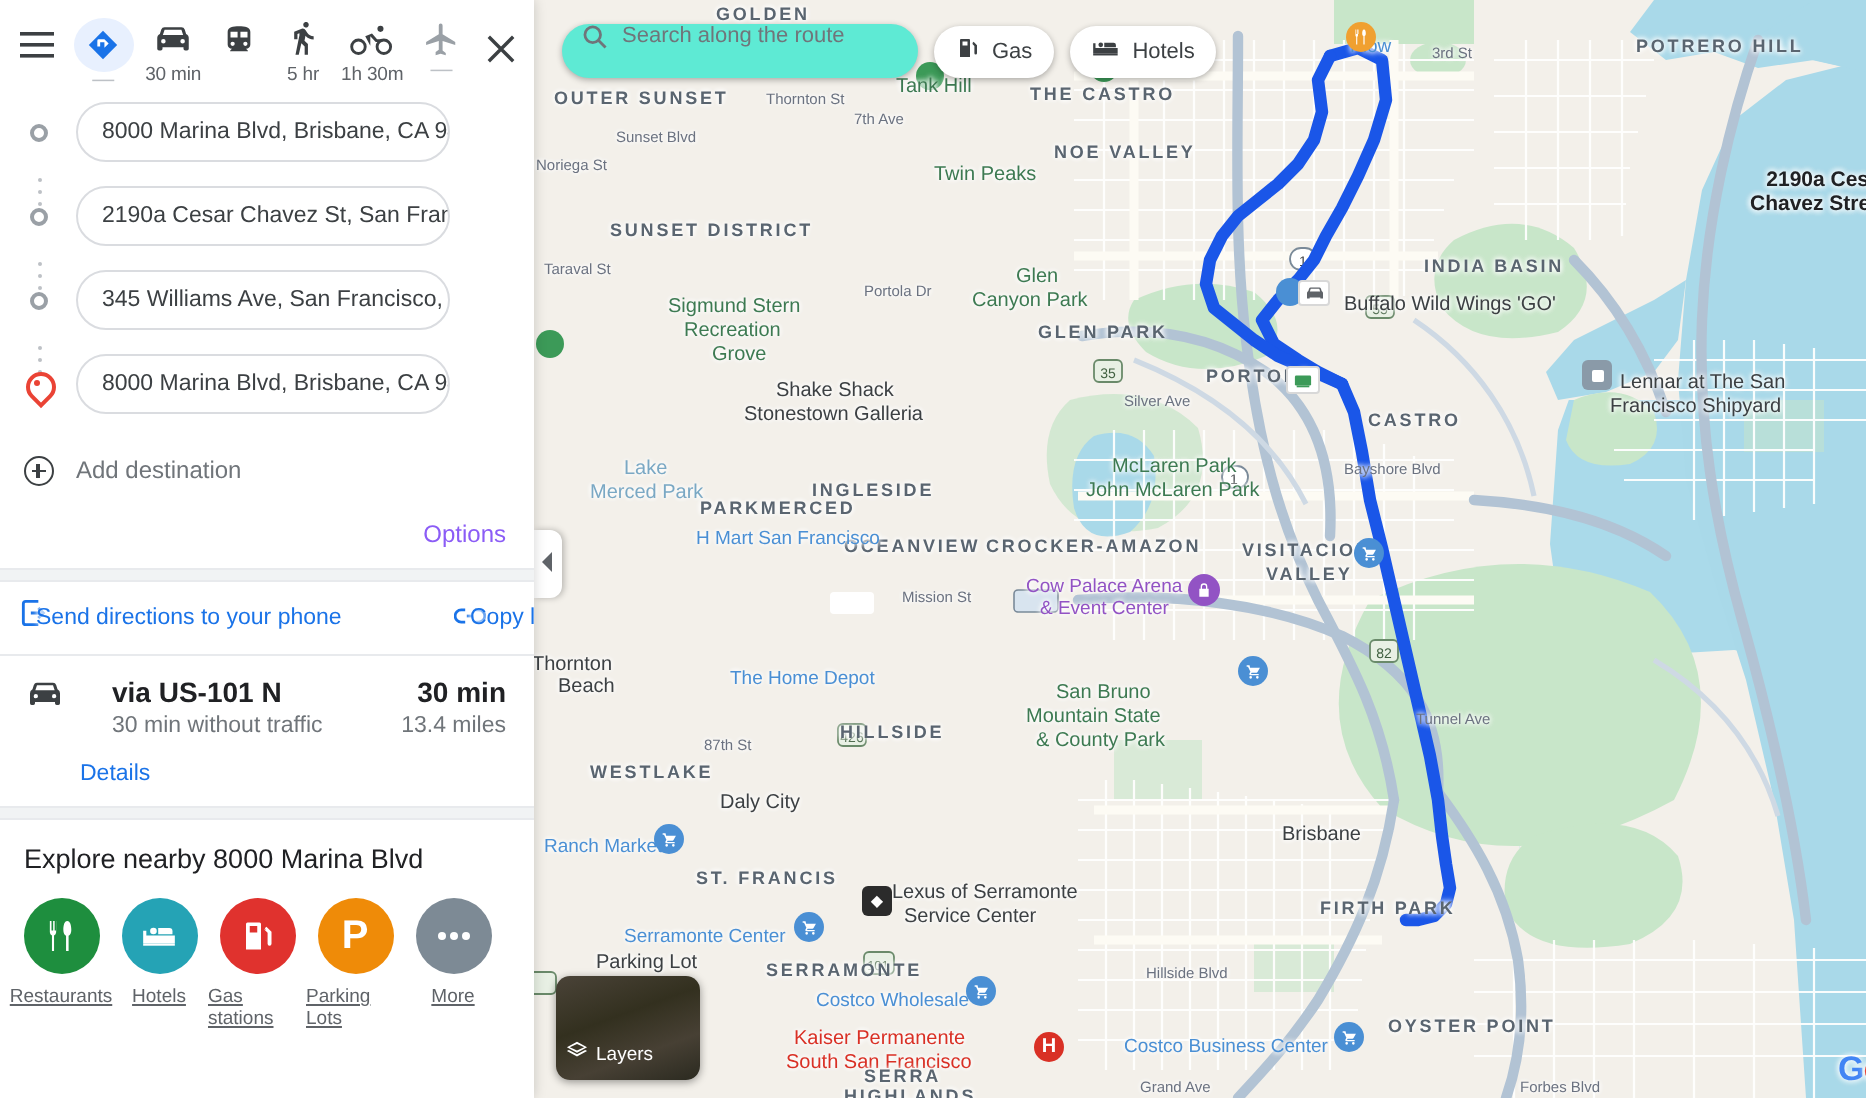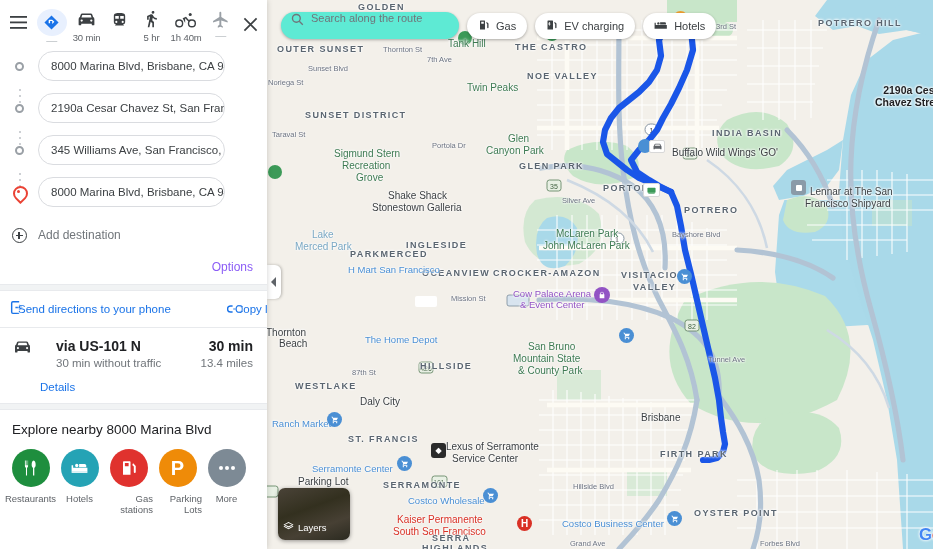--- a/index.html
+++ b/index.html
@@ -82,21 +82,21 @@
   .route-right { text-align: right; }
   .r-time { font-size: 14px; color: #202124; font-weight: bold; }
   .r-dist { font-size: 11.5px; color: #70757a; margin-top: 3px; }
   .details-link { font-size: 11.5px; color: #1a73e8; margin: 12px 0 4px 28px; cursor: pointer; display:inline-block;}
 
   .explore { padding: 12px 0 0 0; }
   .explore-h { font-size: 13.5px; color: #202124; padding: 0 12px 12px 12px; }
   .chips { display: flex; padding: 0 6px; }
   .chip { width: 49px; display: flex; flex-direction: column; align-items: center; cursor: pointer; }
   .chip-c { width: 38px; height: 38px; border-radius: 50%; display:flex; align-items:center; justify-content:center; }
-  .chip-l { font-size: 9.5px; color: #5f6368; text-align: right; margin-top: 6px; line-height: 11px; }
+  .chip-l { font-size: 9.5px; color: #5f6368; text-align: left; margin-top: 6px; line-height: 11px; text-decoration: underline; }
 
   
   .map { position: relative; width: 666px; height: 549px; overflow: hidden; background: #eaf6f8; }
   .map-bg { position: absolute; inset: 0; }
   .lbl { position: absolute; font-family: "Liberation Sans", sans-serif; white-space: nowrap;
          text-shadow: 0 0 3px #fff, 0 0 3px #fff, 0 0 2px #fff; pointer-events: none; }
   .l-hood { font-size: 9px; color: #5a6570; letter-spacing: 1.4px; font-weight: bold;}
   .l-park { font-size: 10px; color: #3d7a52; }
   .l-street { font-size: 7.5px; color: #6b7280; }
   .l-poi { font-size: 9.5px; color: #4a8fd4; }
@@ -199,21 +199,21 @@
         <div class="tb-ico">
           <svg width="22" height="16" viewBox="0 0 26 18">
               <g fill="#3c4043">
                 <circle cx="5" cy="13" r="4" fill="none" stroke="#3c4043" stroke-width="1.7"></circle>
                 <circle cx="20" cy="13" r="4" fill="none" stroke="#3c4043" stroke-width="1.7"></circle>
                 <path d="M12 12.4 9 6.8l4-1.6 3 3.4h3v1.6h-3.8L12 6.8"></path>
                 <circle cx="18" cy="2.4" r="1.8"></circle>
               </g>
             </svg>
         </div>
-        <div class="tb-label">1h 40m</div>
+        <div class="tb-label">1h 30m</div>
       </div>
 
       <div class="tb-btn tb-mode">
         <div class="tb-ico">
           <svg width="19" height="19" viewBox="0 0 24 24">
               <path fill="#9aa0a6" d="M21 14.5v-1.8l-8-5V2.2a1.2 1.2 0 1 0-2.4 0v5.5l-8 5v1.8l8-2.5v5.5l-2 1.5V21l3.2-1 3.2 1v-1.5l-2-1.5V12l8 2.5Z"></path>
             </svg>
         </div>
         <div class="tb-label dash">—</div>
       </div>
@@ -546,21 +546,21 @@
         <div class="lbl l-street" style="left: 5px; top: 130px;">Taraval St</div>
         <div class="lbl l-street" style="left: 41px; top: 64px;">Sunset Blvd</div>
         <div class="lbl l-street" style="left: 1px; top: 78px;">Noriega St</div>
         <div class="lbl l-street" style="left: 160px; top: 55px;">7th Ave</div>
         <div class="lbl l-park" style="left: 200px; top: 82px;">Twin Peaks</div>
         <div class="lbl l-park" style="left: 181px; top: 38px;">Tank Hill</div>
         <div class="lbl l-hood" style="left: 248px; top: 42px;">THE CASTRO</div>
         <div class="lbl l-hood" style="left: 260px; top: 71px;">NOE VALLEY</div>
         <div class="lbl l-hood" style="left: 551px; top: 18px;">POTRERO HILL</div>
         <div class="lbl l-hood" style="left: 445px; top: 128px;">INDIA BASIN</div>
-        <div class="lbl l-hood" style="left: 417px; top: 205px;">POTRERO</div>
+        <div class="lbl l-hood" style="left: 417px; top: 205px;">CASTRO</div>
         <div class="lbl l-hood" style="left: 336px; top: 183px;">PORTOLA</div>
         <div class="lbl l-street" style="left: 165px; top: 141px;">Portola Dr</div>
         <div class="lbl l-park" style="left: 67px; top: 148px;">Sigmund Stern</div>
         <div class="lbl l-park" style="left: 75px; top: 160px;">Recreation</div>
         <div class="lbl l-park" style="left: 89px; top: 172px;">Grove</div>
         <div class="lbl l-park" style="left: 241px; top: 133px;">Glen</div>
         <div class="lbl l-park" style="left: 219px; top: 145px;">Canyon Park</div>
         <div class="lbl l-hood" style="left: 252px; top: 161px;">GLEN PARK</div>
         <div class="lbl l-place" style="left: 121px; top: 190px;">Shake Shack</div>
         <div class="lbl l-place" style="left: 105px; top: 202px;">Stonestown Galleria</div>
@@ -702,31 +702,20 @@
           <svg width="12" height="12" viewBox="0 0 24 24">
               <g fill="#3c4043">
             <path d="M5 3h8a1 1 0 0 1 1 1v17H4V4a1 1 0 0 1 1-1Zm1.5 2.4v4.2h5V5.4h-5Z"></path>
             <path d="M16 7.5l2.4 2.4v7.3a1.3 1.3 0 1 0 2.6 0V9.2L17.6 5.8l-1.1 1.1.9.9-1.4-.3Z"></path>
               </g>
             </svg>
         </span>
         <span class="t">Gas</span>
       </div>
 
-      <div class="mchip">
-        <span>
-          <svg width="12" height="12" viewBox="0 0 24 24">
-              <g fill="#3c4043">
-            <path d="M4 3h9a1 1 0 0 1 1 1v17H3V4a1 1 0 0 1 1-1Zm2 3.5L4.5 11h2.2l-1 4 3.8-5.4H7.3l1.2-3.1H6Z"></path>
-            <path d="M16 7.5l2.4 2.4v7.3a1.3 1.3 0 1 0 2.6 0V9.2L17.6 5.8l-1.1 1.1.9.9-1.4-.3Z"></path>
-              </g>
-            </svg>
-        </span>
-        <span class="t">EV charging</span>
-      </div>
 
       <div class="mchip">
         <span>
           <svg width="14" height="12" viewBox="0 0 24 20">
               <g fill="#3c4043">
             <path d="M1 6h2v9H1zM3 10h19v5H3z"></path>
                 <circle cx="7.5" cy="7.3" r="2"></circle>
             <path d="M10.5 9.3h10V7.4a2 2 0 0 0-2-2h-8v3.9Z"></path>
                 <path d="M1 15h21v1.4H1z"></path>
               </g>

